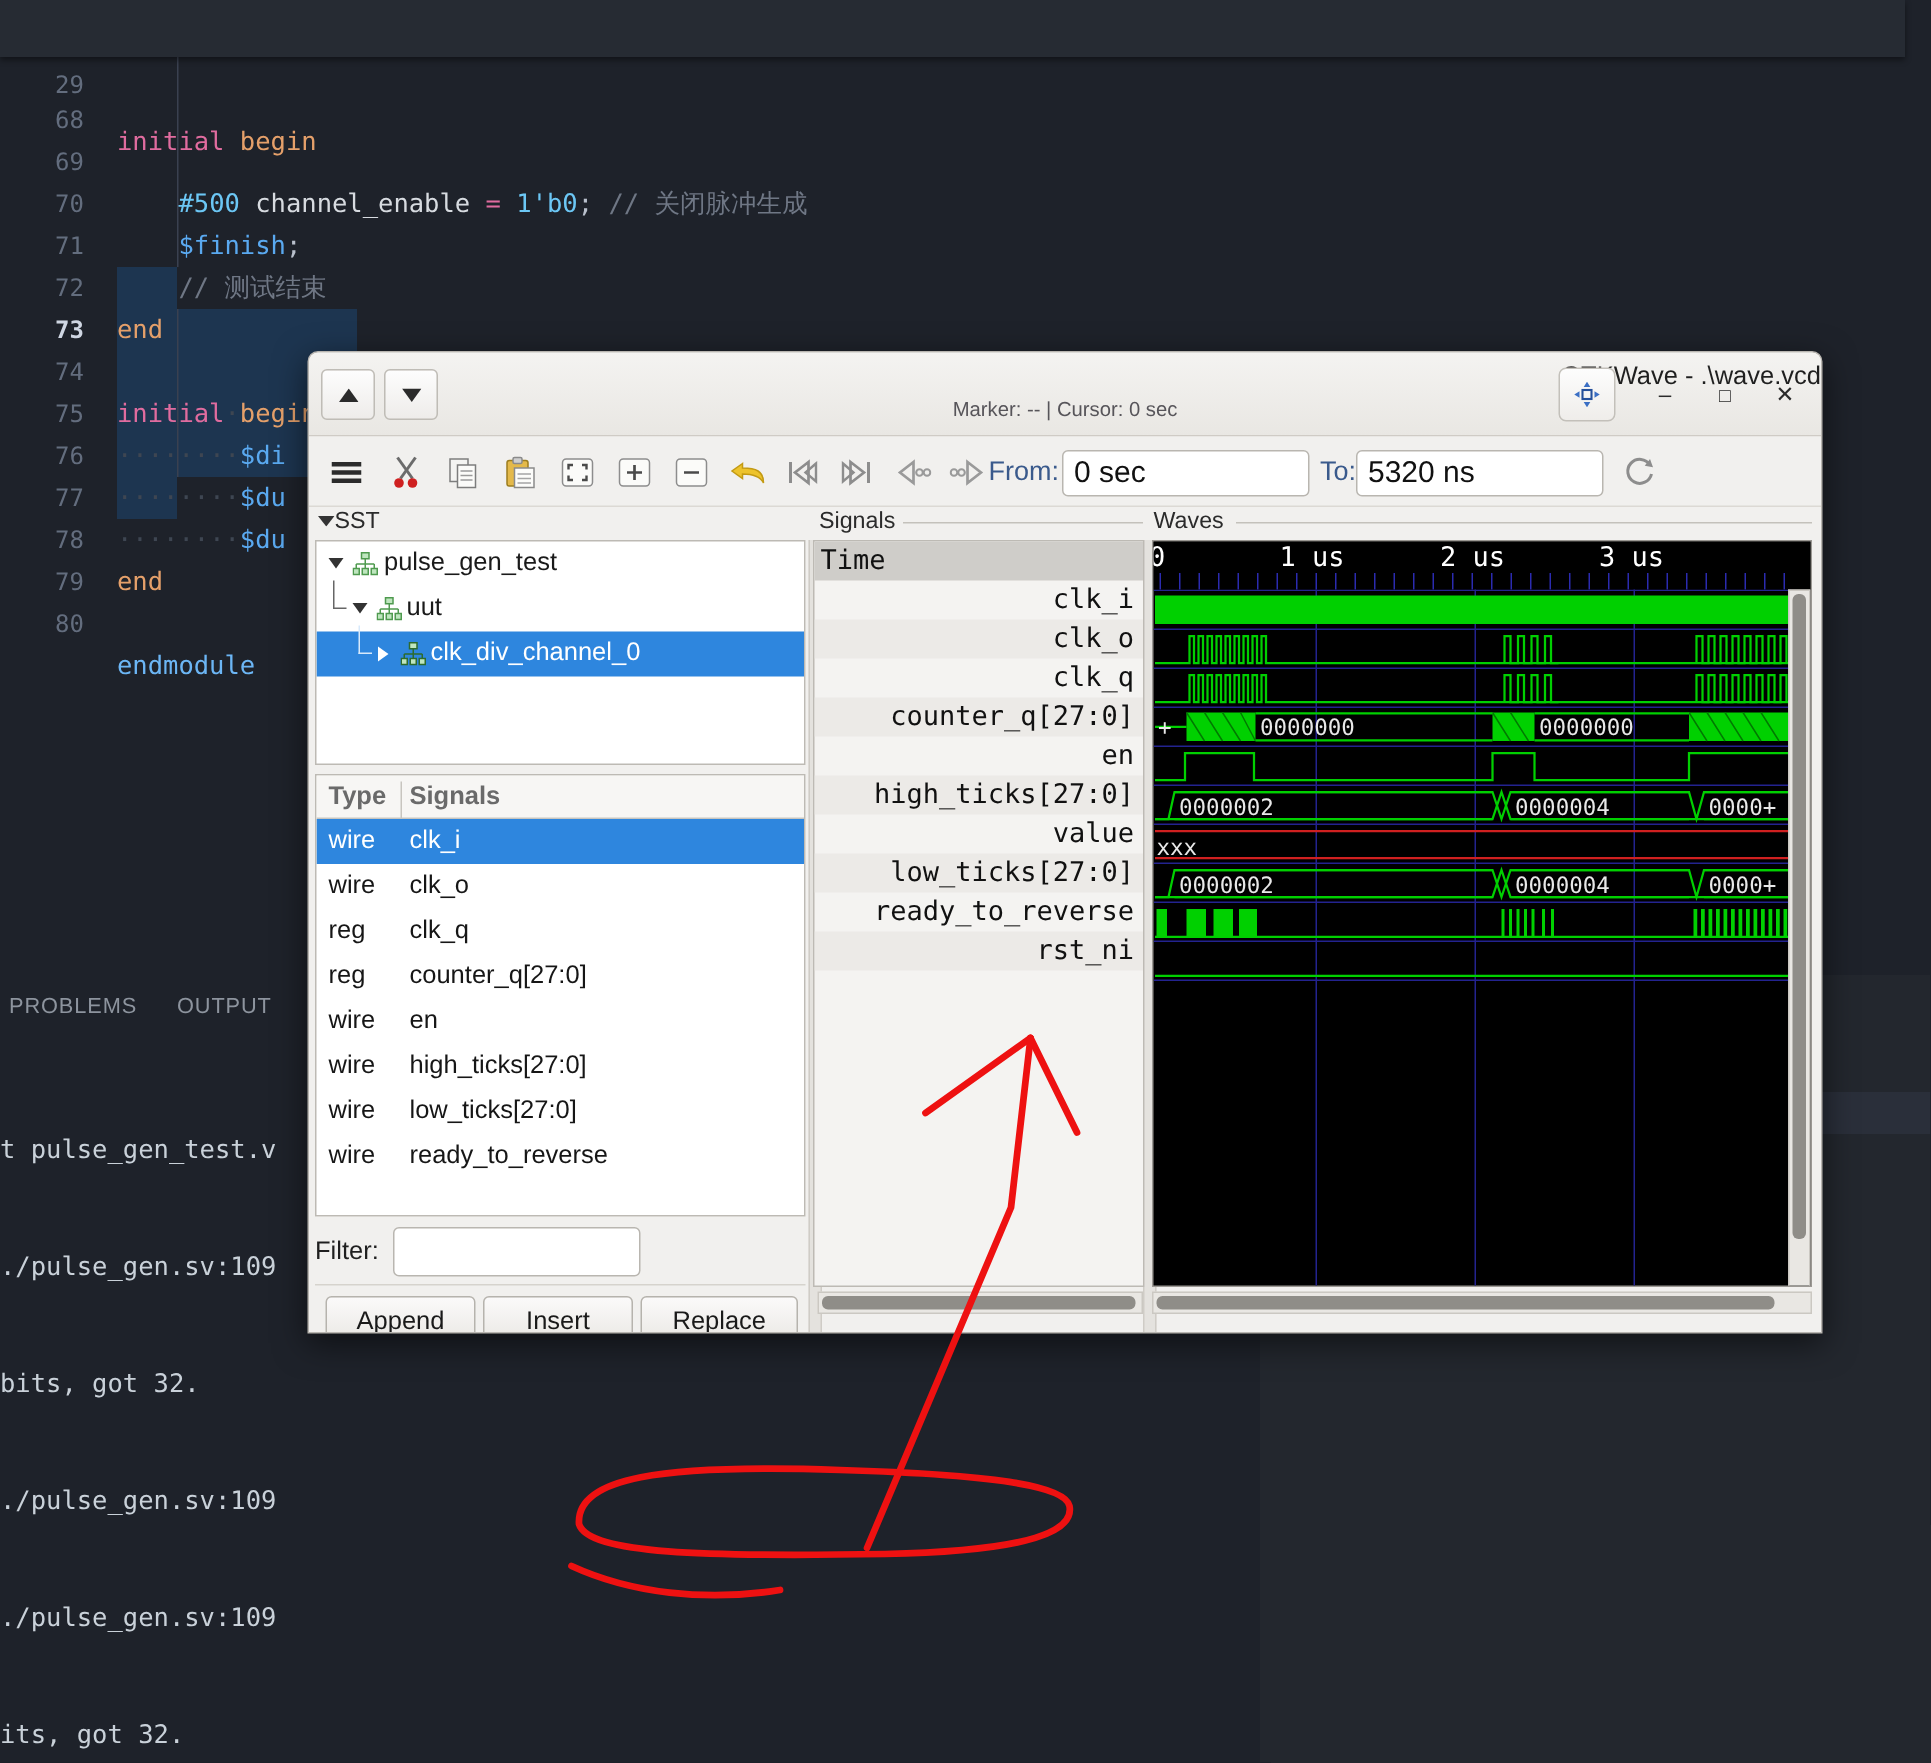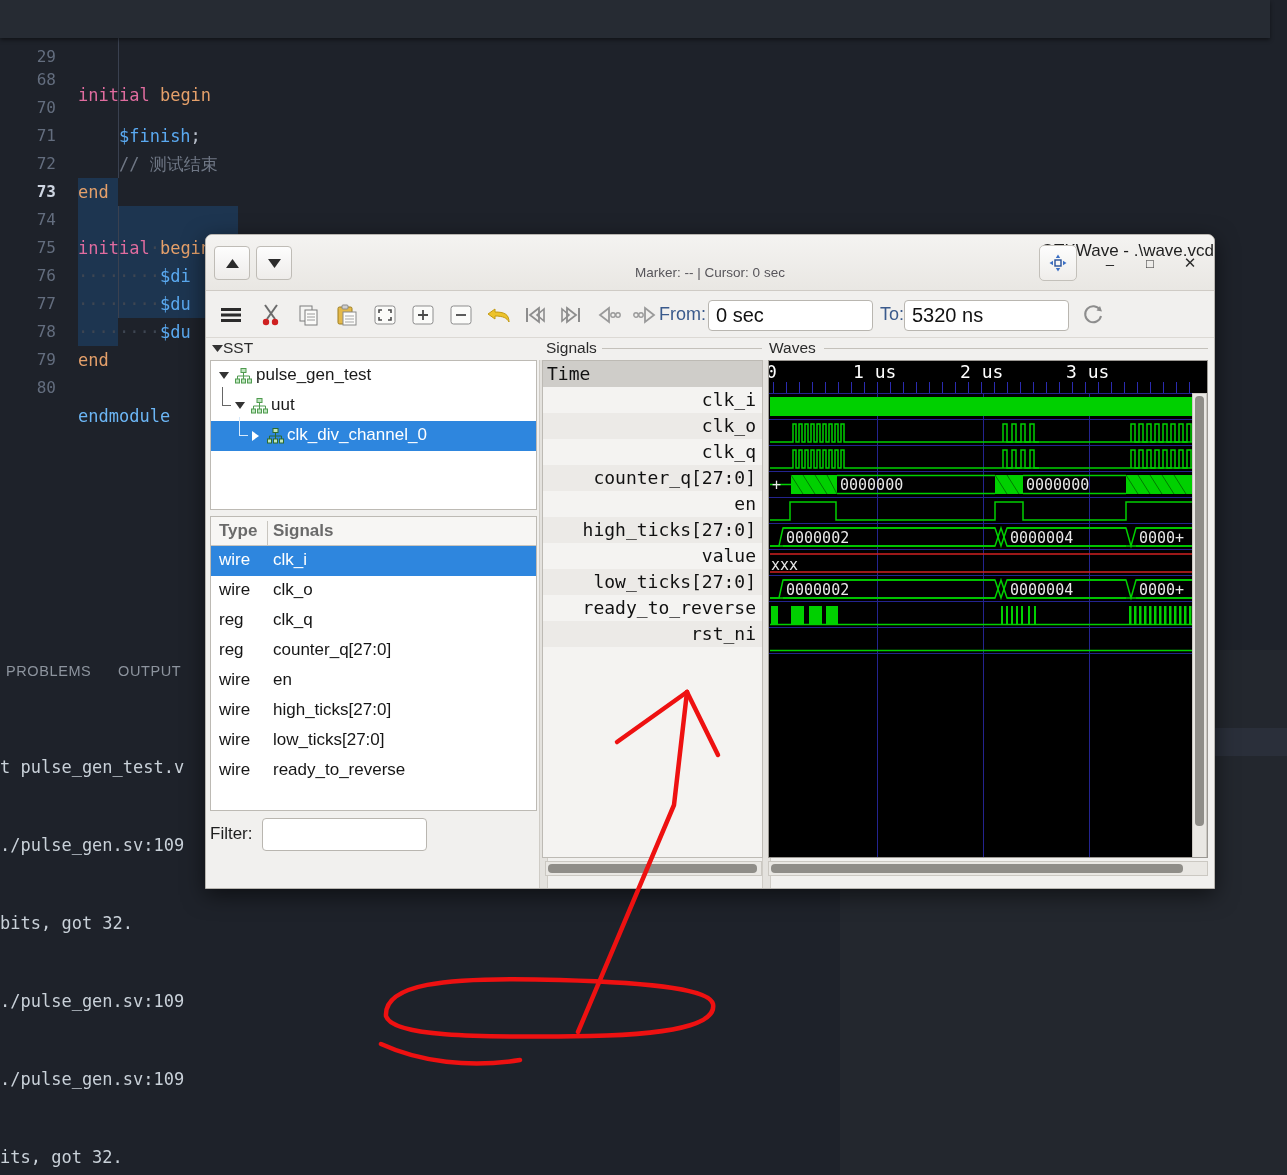--- a/index.html
+++ b/index.html
@@ -274,20 +274,24 @@
   <div class="code-area">
 
     <div class="sel-block" style="left:78px;top:140px;width:40px;height:28px;"></div>
     <div class="sel-block" style="left:78px;top:168px;width:160px;height:112px;"></div>
     <div class="sel-block" style="left:78px;top:280px;width:40px;height:28px;"></div>
     <div class="indent-guide" style="left:118px;top:0px;height:140px;"></div>
     <div class="indent-guide" style="left:118px;top:168px;height:112px;"></div>
 
     <div class="cl" style="z-index:2;">
       <span class="ln">68</span>
+    </div>
+    <div class="cl" style="z-index:2;">
+      <span class="ln">69</span>
+      <span class="ctext">    <span class="num">#500</span> <span class="ident">channel_enable</span> <span class="op">=</span> <span class="num">1'b0</span><span class="punc">;</span> <span class="cmt">// 关闭脉冲生成</span></span>
     </div>
     <div class="cl" style="z-index:2;">
       <span class="ln">70</span>
       <span class="ctext">    <span class="sys">$finish</span><span class="punc">;</span></span>
     </div>
     <div class="cl" style="z-index:2;">
       <span class="ln">71</span>
       <span class="ctext">    <span class="cmt">// 测试结束</span></span>
     </div>
     <div class="cl" style="z-index:2;">
@@ -572,20 +576,25 @@
         <span class="styp">wire</span>
         <span class="snam">ready_to_reverse</span>
       </div>
     </div>
 
     <div id="filter-row">
       <span id="filter-lbl">Filter:</span>
       <div id="filter-input"></div>
     </div>
 
+    <div id="btnrow">
+      <div class="gbtn" style="left:7px;width:100px;">Append</div>
+      <div class="gbtn" style="left:112px;width:100px;">Insert</div>
+      <div class="gbtn" style="left:217px;width:105px;">Replace</div>
+    </div>
 
     <div class="vsplit" style="left:333px;top:22px;height:545px;"></div>
     <div class="vsplit" style="left:556px;top:22px;height:545px;"></div>
 
     <span class="frame-label" style="left:340px;top:1px;">Signals</span>
     <div class="frame-rule" style="left:396px;top:10px;width:160px;"></div>
 
     <div id="names-pane">
       <div class="nrow time">Time</div>
       <div class="nrow">clk_i</div>

